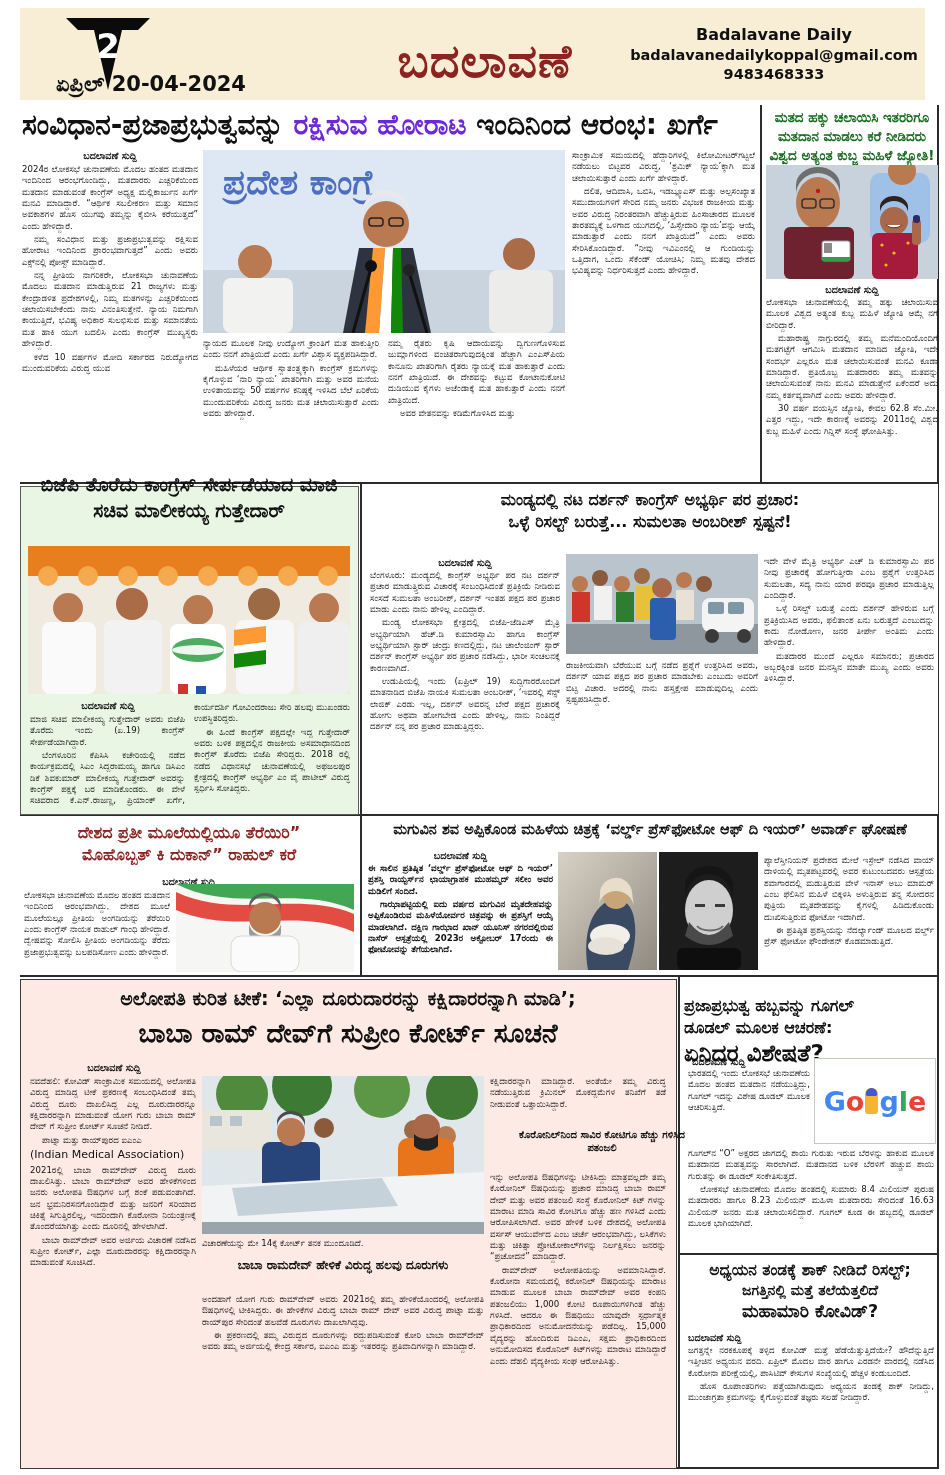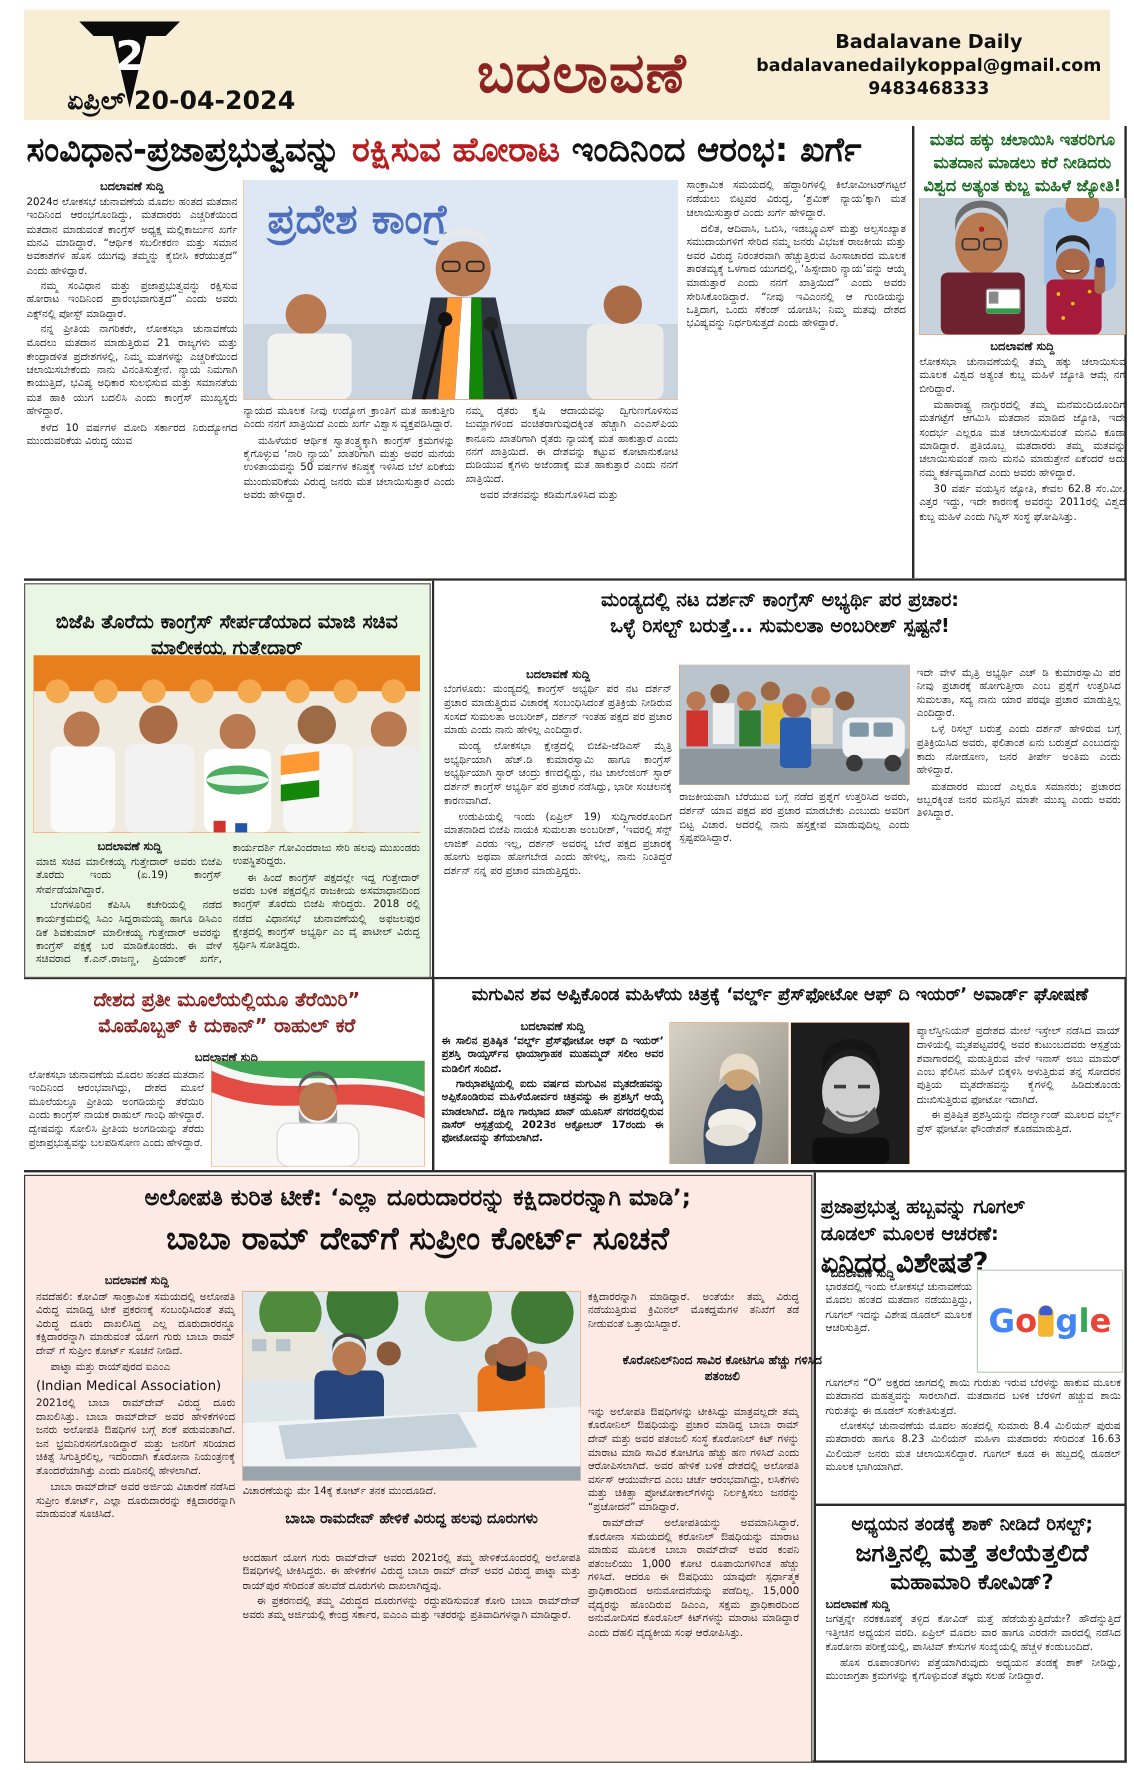--- a/index.html
+++ b/index.html
@@ -10,36 +10,36 @@
   
   .band{background:#f8eed6;}
   .masthead{font-weight:bold;color:#8b2421;font-size:46px;text-align:center;letter-spacing:1px;}
   .hdate{font-weight:bold;font-size:21px;color:#111;}
   .hright{text-align:center;font-weight:bold;color:#111;line-height:1.35;}
   .hright .nm{font-size:16px;}
   .hright .em{font-size:14.5px;}
   .hright .ph{font-size:14.5px;}
   
   .h-main{font-size:28px;font-weight:bold;line-height:1.05;white-space:nowrap;}
-  .h-main .red{color:#b91c1c;}
+  .h-main .red{color:#6d28d9;}
   .h-green{font-size:13.5px;font-weight:bold;color:#156a1c;text-align:center;line-height:1.4;}
   .h-box{font-weight:bold;text-align:center;line-height:1.35;}
   .h-maroon{color:#8b2421;}
   .byline{font-weight:bold;font-size:9.5px;text-align:center;}
   .byline-l{font-weight:bold;font-size:9.5px;text-align:left;}
   
   .bodytxt{font-size:8.6px;line-height:1.32;text-align:justify;overflow:hidden;}
   .bodytxt p{margin:0 0 2px 0;}
   .bodytxt p.ind{text-indent:12px;}
   .ima{font-size:11px;letter-spacing:0;}
   .subhead{font-weight:bold;font-size:10.5px;text-align:center;line-height:1.3;}
   .caption{font-size:8.6px;line-height:1.25;}
   .greenbox{background:#e8f6e3;border:1px solid #5a5a5a;}
   .pinkbox{background:#fdeae5;border:1.5px solid #3a3a3a;}
-  .photo{overflow:hidden;background:#f97316;}
+  .photo{overflow:hidden;background:#0f766e;}
   .photo svg{display:block;}
   
   .doodle{background:#fff;border:1px solid #b9ceb9;display:flex;align-items:center;justify-content:center;}
   .doodle .ltr{font-weight:bold;font-size:27px;font-family:"DejaVu Sans",sans-serif;}
   .c-blue{color:#4285f4}.c-red{color:#ea4335}.c-grn{color:#34a853}
   .finger{display:inline-block;width:13px;height:26px;background:#f2b632;border-radius:6px 6px 3px 3px;position:relative;margin:0 1px;}
   .finger::after{content:"";position:absolute;left:1px;top:0;width:11px;height:8px;background:#3b5bd0;border-radius:6px 6px 2px 2px;}
 </style>
 </head>
 <body>
@@ -144,21 +144,21 @@
     </svg>
   </div>
   <div class="abs byline" style="left:766px;top:284px;width:172px;">ಬದಲಾವಣೆ ಸುದ್ದಿ</div>
   <div class="abs bodytxt" style="left:766px;top:297px;width:172px;height:182px;">
     <p>ಲೋಕಸಭಾ ಚುನಾವಣೆಯಲ್ಲಿ ತಮ್ಮ ಹಕ್ಕು ಚಲಾಯಿಸುವ ಮೂಲಕ ವಿಶ್ವದ ಅತ್ಯಂತ ಕುಬ್ಜ ಮಹಿಳೆ ಜ್ಯೋತಿ ಆಮ್ಗೆ ನಗೆ ಬೀರಿದ್ದಾರೆ.</p>
     <p class="ind">ಮಹಾರಾಷ್ಟ್ರ ನಾಗ್ಪುರದಲ್ಲಿ ತಮ್ಮ ಮನೆಮಂದಿಯೊಂದಿಗೆ ಮತಗಟ್ಟೆಗೆ ಆಗಮಿಸಿ ಮತದಾನ ಮಾಡಿದ ಜ್ಯೋತಿ, ಇದೇ ಸಂದರ್ಭ ಎಲ್ಲರೂ ಮತ ಚಲಾಯಿಸುವಂತೆ ಮನವಿ ಕೂಡಾ ಮಾಡಿದ್ದಾರೆ. ಪ್ರತಿಯೊಬ್ಬ ಮತದಾರರು ತಮ್ಮ ಮತವನ್ನು ಚಲಾಯಿಸುವಂತೆ ನಾನು ಮನವಿ ಮಾಡುತ್ತೇನೆ ಏಕೆಂದರೆ ಅದು ನಮ್ಮ ಕರ್ತವ್ಯವಾಗಿದೆ ಎಂದು ಅವರು ಹೇಳಿದ್ದಾರೆ.</p>
     <p class="ind">30 ವರ್ಷ ವಯಸ್ಸಿನ ಜ್ಯೋತಿ, ಕೇವಲ 62.8 ಸೆಂ.ಮೀ. ಎತ್ತರ ಇದ್ದು, ಇದೇ ಕಾರಣಕ್ಕೆ ಅವರನ್ನು 2011ರಲ್ಲಿ ವಿಶ್ವದ ಕುಬ್ಜ ಮಹಿಳೆ ಎಂದು ಗಿನ್ನಿಸ್ ಸಂಸ್ಥೆ ಘೋಷಿಸಿತ್ತು.</p>
   </div>
 
   <div class="abs greenbox" style="left:20px;top:486px;width:337px;height:327px;"></div>
-  <div class="abs h-box" style="left:28px;top:507px;width:322px;font-size:16px;">ಬಿಜೆಪಿ ತೊರೆದು ಕಾಂಗ್ರೆಸ್ ಸೇರ್ಪಡೆಯಾದ ಮಾಜಿ ಸಚಿವ ಮಾಲೀಕಯ್ಯ ಗುತ್ತೇದಾರ್</div>
+  <div class="abs h-box" style="left:28px;top:472px;width:322px;font-size:19px;">ಬಿಜೆಪಿ ತೊರೆದು ಕಾಂಗ್ರೆಸ್ ಸೇರ್ಪಡೆಯಾದ ಮಾಜಿ ಸಚಿವ ಮಾಲೀಕಯ್ಯ ಗುತ್ತೇದಾರ್</div>
   <div class="abs photo" style="left:28px;top:546px;width:322px;height:148px;">
     <svg width="322" height="148" viewBox="0 0 322 148">
       <rect width="322" height="148" fill="#f0ebe1"></rect>
       <rect width="322" height="30" fill="#e87f1e"></rect>
       <circle cx="20" cy="30" r="10" fill="#f5a94e"></circle>
         <circle cx="60" cy="30" r="10" fill="#f5a94e"></circle>
       <circle cx="100" cy="30" r="10" fill="#f5a94e"></circle>
         <circle cx="140" cy="30" r="10" fill="#f5a94e"></circle>
       <circle cx="180" cy="30" r="10" fill="#f5a94e"></circle>
         <circle cx="220" cy="30" r="10" fill="#f5a94e"></circle>
@@ -365,21 +365,21 @@
       <span class="ltr c-grn">l</span>
       <span class="ltr c-red">e</span>
   </div>
   <div class="abs bodytxt" style="left:688px;top:1148px;width:246px;height:100px;">
     <p>ಗೂಗಲ್‌ನ “O” ಅಕ್ಷರದ ಜಾಗದಲ್ಲಿ ಶಾಯಿ ಗುರುತು ಇರುವ ಬೆರಳನ್ನು ಹಾಕುವ ಮೂಲಕ ಮತದಾನದ ಮಹತ್ವವನ್ನು ಸಾರಲಾಗಿದೆ. ಮತದಾನದ ಬಳಿಕ ಬೆರಳಿಗೆ ಹಚ್ಚುವ ಶಾಯಿ ಗುರುತನ್ನು ಈ ಡೂಡಲ್ ಸಂಕೇತಿಸುತ್ತದೆ.</p>
     <p class="ind">ಲೋಕಸಭೆ ಚುನಾವಣೆಯ ಮೊದಲ ಹಂತದಲ್ಲಿ ಸುಮಾರು 8.4 ಮಿಲಿಯನ್ ಪುರುಷ ಮತದಾರರು ಹಾಗೂ 8.23 ಮಿಲಿಯನ್ ಮಹಿಳಾ ಮತದಾರರು ಸೇರಿದಂತೆ 16.63 ಮಿಲಿಯನ್ ಜನರು ಮತ ಚಲಾಯಿಸಲಿದ್ದಾರೆ. ಗೂಗಲ್ ಕೂಡ ಈ ಹಬ್ಬದಲ್ಲಿ ಡೂಡಲ್ ಮೂಲಕ ಭಾಗಿಯಾಗಿದೆ.</p>
   </div>
 
   <div class="abs h-box" style="left:684px;top:1260px;width:252px;font-size:15.5px;">
     <div>ಅಧ್ಯಯನ ತಂಡಕ್ಕೆ ಶಾಕ್ ನೀಡಿದೆ ರಿಸಲ್ಟ್;</div>
-    <div style="font-size:20px;">ಜಗತ್ತಿನಲ್ಲಿ ಮತ್ತೆ ತಲೆಯೆತ್ತಲಿದೆ</div>
+    <div style="font-size:14px;">ಜಗತ್ತಿನಲ್ಲಿ ಮತ್ತೆ ತಲೆಯೆತ್ತಲಿದೆ</div>
     <div style="font-size:17.5px;">ಮಹಾಮಾರಿ ಕೋವಿಡ್?</div>
   </div>
   <div class="abs byline-l" style="left:688px;top:1332px;width:130px;">ಬದಲಾವಣೆ ಸುದ್ದಿ</div>
   <div class="abs bodytxt" style="left:688px;top:1345px;width:246px;height:120px;">
     <p>ಜಗತ್ತನ್ನೇ ನರಕಕೂಪಕ್ಕೆ ತಳ್ಳಿದ ಕೋವಿಡ್ ಮತ್ತೆ ಹೆಡೆಯೆತ್ತುತ್ತಿದೆಯೇ? ಹೌದೆನ್ನುತ್ತಿದೆ ಇತ್ತೀಚಿನ ಅಧ್ಯಯನ ವರದಿ. ಏಪ್ರಿಲ್ ಮೊದಲ ವಾರ ಹಾಗೂ ಎರಡನೇ ವಾರದಲ್ಲಿ ನಡೆಸಿದ ಕೊರೋನಾ ಪರೀಕ್ಷೆಯಲ್ಲಿ, ಪಾಸಿಟಿವ್ ಕೇಸುಗಳ ಸಂಖ್ಯೆಯಲ್ಲಿ ಹೆಚ್ಚಳ ಕಂಡುಬಂದಿದೆ.</p>
     <p class="ind">ಹೊಸ ರೂಪಾಂತರಿಗಳು ಪತ್ತೆಯಾಗಿರುವುದು ಅಧ್ಯಯನ ತಂಡಕ್ಕೆ ಶಾಕ್ ನೀಡಿದ್ದು, ಮುಂಜಾಗ್ರತಾ ಕ್ರಮಗಳನ್ನು ಕೈಗೊಳ್ಳುವಂತೆ ತಜ್ಞರು ಸಲಹೆ ನೀಡಿದ್ದಾರೆ.</p>
   </div>
 
 </div>
 

